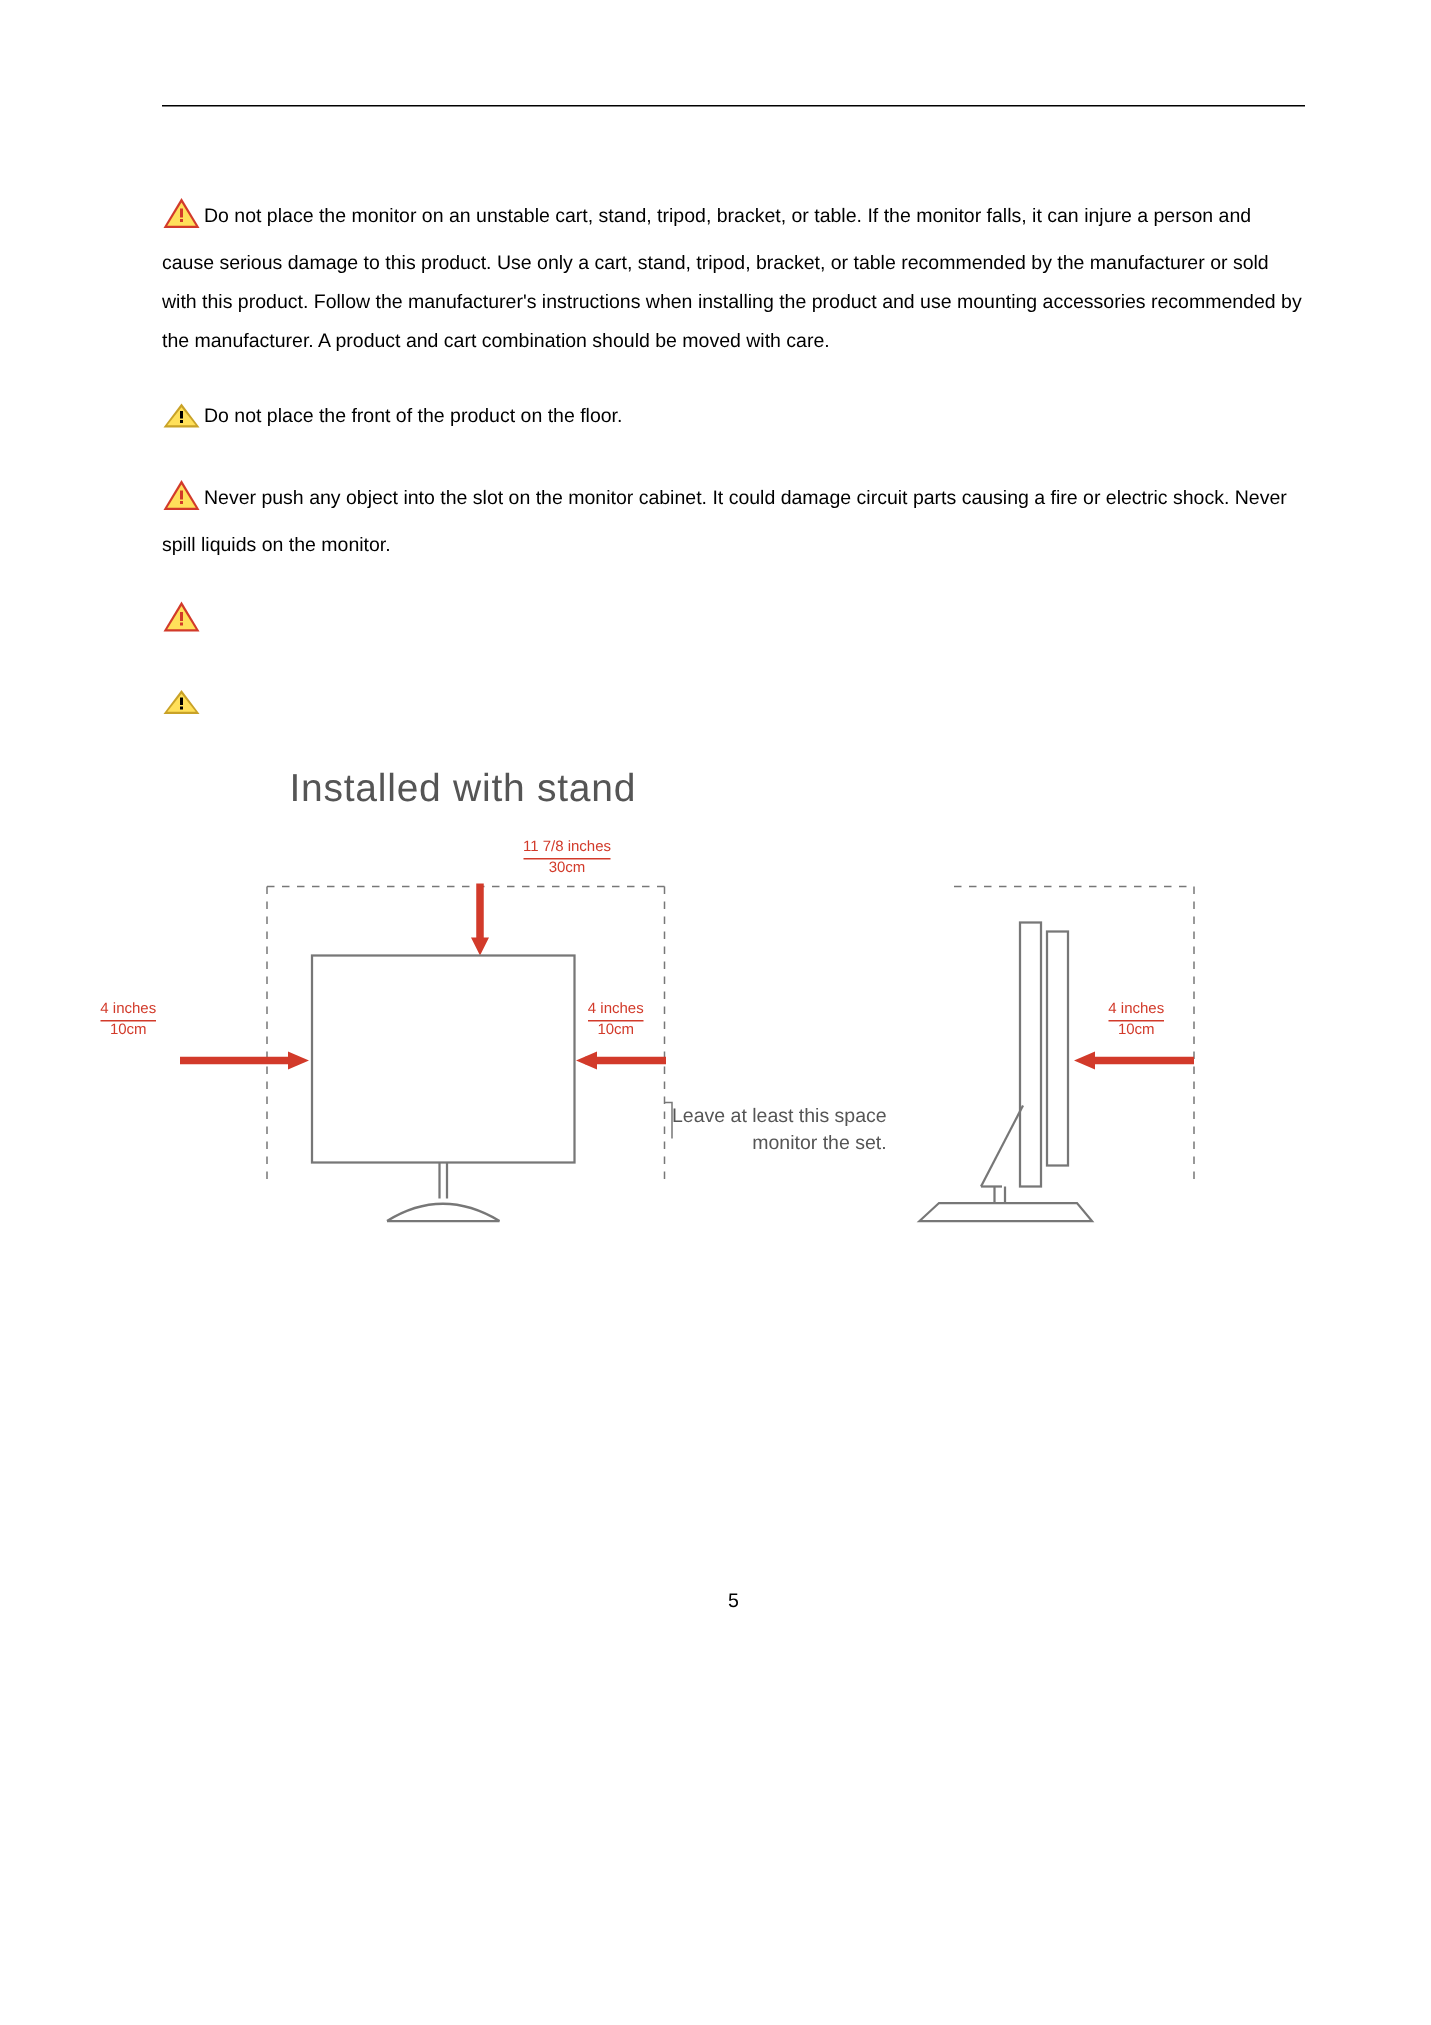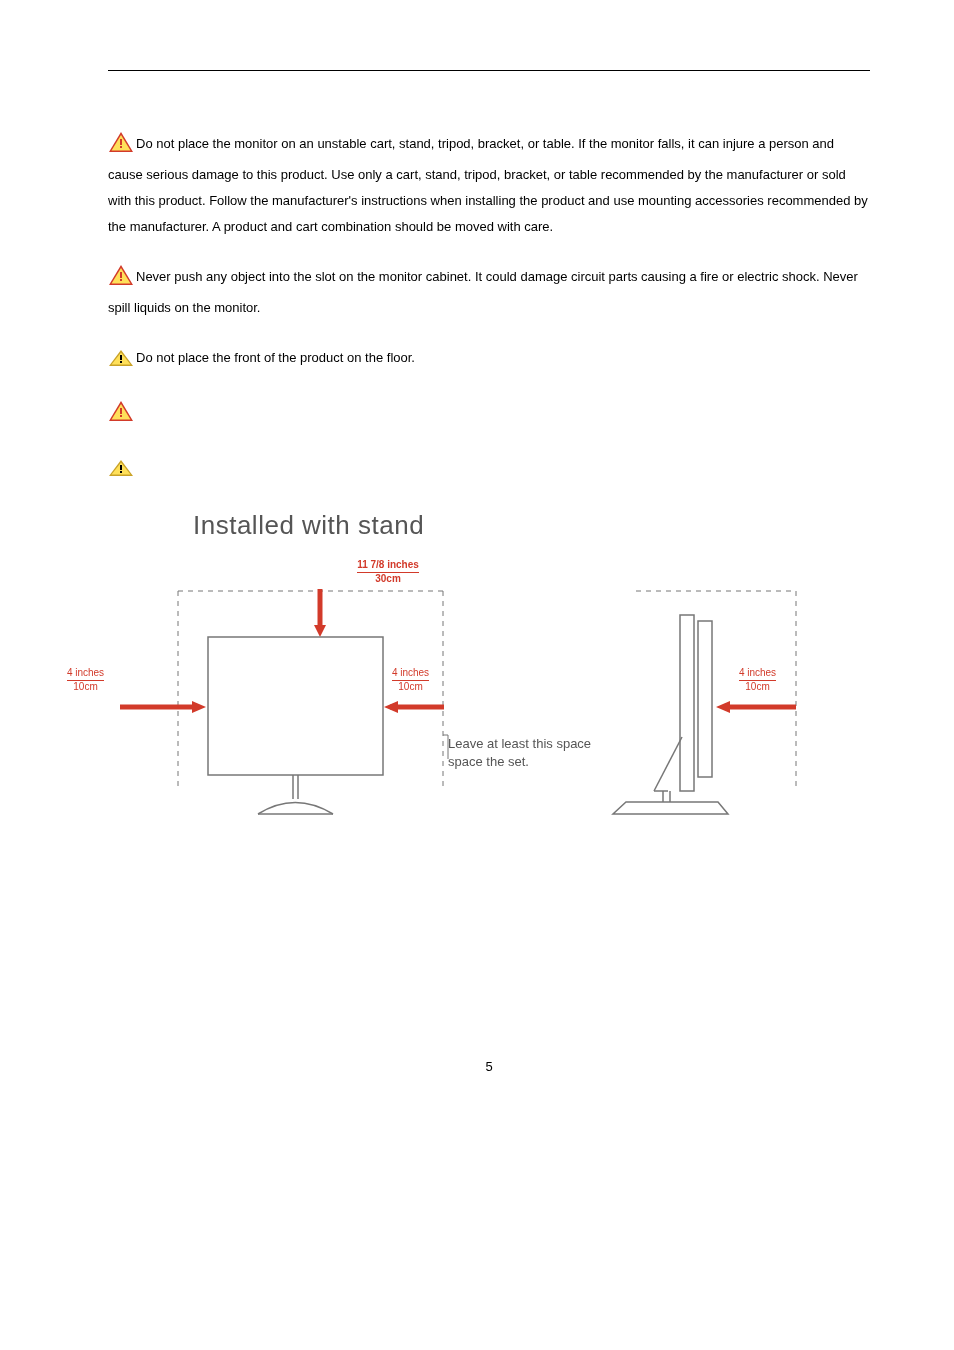--- a/index.html
+++ b/index.html
@@ -77,90 +77,90 @@
         <polygon points="13,1 25,21 1,21" fill="#d23a2a"></polygon>
         <polygon points="13,4 22.5,19.5 3.5,19.5" fill="#ffe05a"></polygon>
         <rect x="12" y="8" width="2" height="6" fill="#d23a2a"></rect>
         <rect x="12" y="15" width="2" height="2" fill="#d23a2a"></rect>
       </svg>
     </span><span>Do not place the monitor on an unstable cart, stand, tripod, bracket, or table. If the monitor falls, it can injure a person and cause serious damage to this product. Use only a cart, stand, tripod, bracket, or table recommended by the manufacturer or sold with this product. Follow the manufacturer's instructions when installing the product and use mounting accessories recommended by the manufacturer. A product and cart combination should be moved with care.</span>
   </div>
 
   <div class="para">
     <span class="warn-icon">
+      <svg width="26" height="18" viewBox="0 0 26 18">
+        <polygon points="13,1 25,17 1,17" fill="#c9a227"></polygon>
+        <polygon points="13,3.5 22.5,15.5 3.5,15.5" fill="#ffe05a"></polygon>
+        <rect x="12" y="6" width="2" height="5" fill="#000"></rect>
+        <rect x="12" y="12" width="2" height="2" fill="#000"></rect>
+      </svg>
+    </span><span>Do not place the front of the product on the floor.</span>
+  </div>
+
+  <div class="para">
+    <span class="warn-icon">
       <svg width="26" height="22" viewBox="0 0 26 22">
         <polygon points="13,1 25,21 1,21" fill="#d23a2a"></polygon>
         <polygon points="13,4 22.5,19.5 3.5,19.5" fill="#ffe05a"></polygon>
         <rect x="12" y="8" width="2" height="6" fill="#d23a2a"></rect>
         <rect x="12" y="15" width="2" height="2" fill="#d23a2a"></rect>
       </svg>
     </span><span>Never push any object into the slot on the monitor cabinet. It could damage circuit parts causing a fire or electric shock. Never spill liquids on the monitor.</span>
   </div>
 
   <div class="para">
     <span class="warn-icon">
+      <svg width="26" height="22" viewBox="0 0 26 22">
+        <polygon points="13,1 25,21 1,21" fill="#d23a2a"></polygon>
+        <polygon points="13,4 22.5,19.5 3.5,19.5" fill="#ffe05a"></polygon>
+        <rect x="12" y="8" width="2" height="6" fill="#d23a2a"></rect>
+        <rect x="12" y="15" width="2" height="2" fill="#d23a2a"></rect>
+      </svg>
+    </span>
+  </div>
+
+  <div class="para">
+    <span class="warn-icon">
       <svg width="26" height="18" viewBox="0 0 26 18">
         <polygon points="13,1 25,17 1,17" fill="#c9a227"></polygon>
         <polygon points="13,3.5 22.5,15.5 3.5,15.5" fill="#ffe05a"></polygon>
         <rect x="12" y="6" width="2" height="5" fill="#000"></rect>
         <rect x="12" y="12" width="2" height="2" fill="#000"></rect>
       </svg>
-    </span><span>Do not place the front of the product on the floor.</span>
-  </div>
-
-  <div class="para">
-    <span class="warn-icon">
-      <svg width="26" height="22" viewBox="0 0 26 22">
-        <polygon points="13,1 25,21 1,21" fill="#d23a2a"></polygon>
-        <polygon points="13,4 22.5,19.5 3.5,19.5" fill="#ffe05a"></polygon>
-        <rect x="12" y="8" width="2" height="6" fill="#d23a2a"></rect>
-        <rect x="12" y="15" width="2" height="2" fill="#d23a2a"></rect>
-      </svg>
     </span>
   </div>
 
-  <div class="para">
-    <span class="warn-icon">
-      <svg width="26" height="18" viewBox="0 0 26 18">
-        <polygon points="13,1 25,17 1,17" fill="#c9a227"></polygon>
-        <polygon points="13,3.5 22.5,15.5 3.5,15.5" fill="#ffe05a"></polygon>
-        <rect x="12" y="6" width="2" height="5" fill="#000"></rect>
-        <rect x="12" y="12" width="2" height="2" fill="#000"></rect>
-      </svg>
-    </span>
-  </div>
-
 
   <div class="diagram-heading">Installed with stand</div>
 
   <div class="diagram-area">
 
-    <div class="dim-label" style="left:240px; top:0px; width:80px;font-weight:bold;">
+    <div class="dim-label" style="left:230px; top:0px; width:80px;">
       <span class="dim-underline">11 7/8 inches</span><br>
       <span>30cm</span>
     </div>
 
     <div class="dim-label" style="left:-50px; top:108px; width:55px;">
       <span class="dim-underline">4 inches</span><br>
       <span>10cm</span>
     </div>
 
     <div class="dim-label" style="left:275px; top:108px; width:55px;">
       <span class="dim-underline">4 inches</span><br>
       <span>10cm</span>
     </div>
 
     <div class="dim-label" style="left:622px; top:108px; width:55px;">
       <span class="dim-underline">4 inches</span><br>
       <span>10cm</span>
     </div>
 
-    <div class="spacer-label" style="left:340px; top:176px;">
+    <div class="spacer-label" style="left:340px; top:176px;text-align:right;">
       <span>Leave at least this space</span><br>
-      <span>space the set.</span>
+      <span>monitor the set.</span>
     </div>
 
     <svg width="738" height="300" viewBox="0 0 738 300" style="position:absolute;left:0;top:0;">
 
       <line x1="70" y1="32" x2="335" y2="32" stroke="#777" stroke-width="1" stroke-dasharray="5 5"></line>
       <line x1="70" y1="32" x2="70" y2="232" stroke="#777" stroke-width="1" stroke-dasharray="5 5"></line>
       <line x1="335" y1="32" x2="335" y2="232" stroke="#777" stroke-width="1" stroke-dasharray="5 5"></line>
 
       <line x1="528" y1="32" x2="688" y2="32" stroke="#777" stroke-width="1" stroke-dasharray="5 5"></line>
       <line x1="688" y1="32" x2="688" y2="232" stroke="#777" stroke-width="1" stroke-dasharray="5 5"></line>

